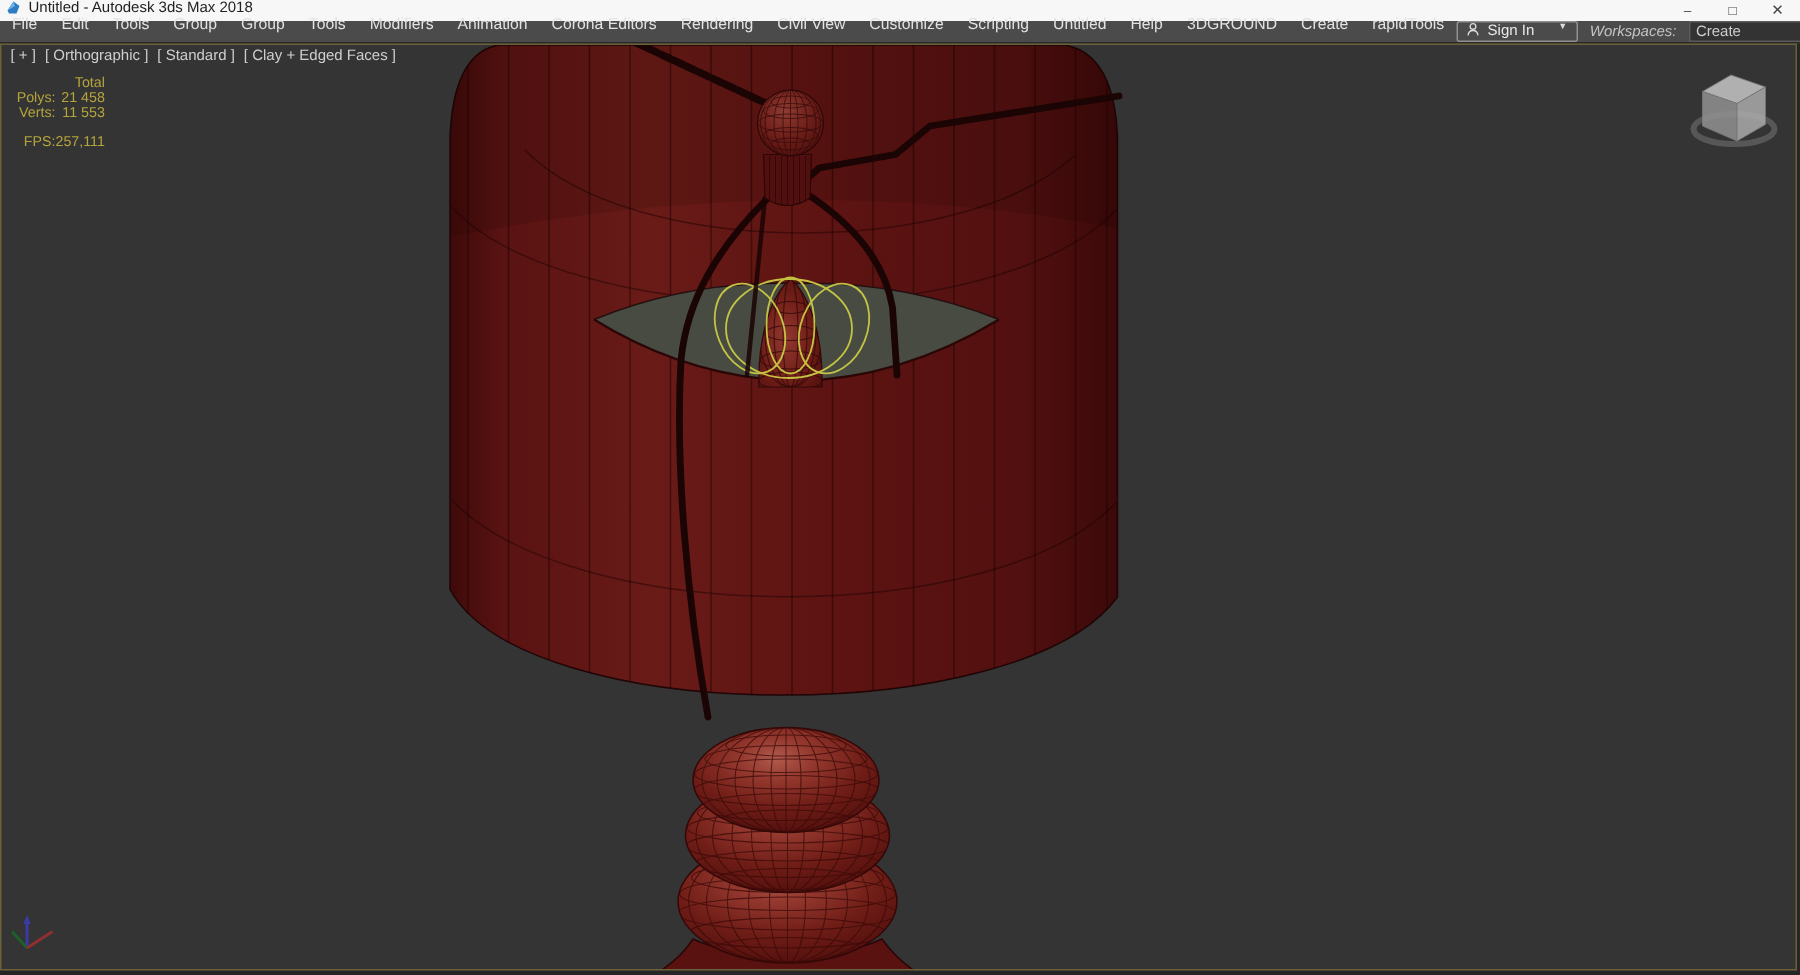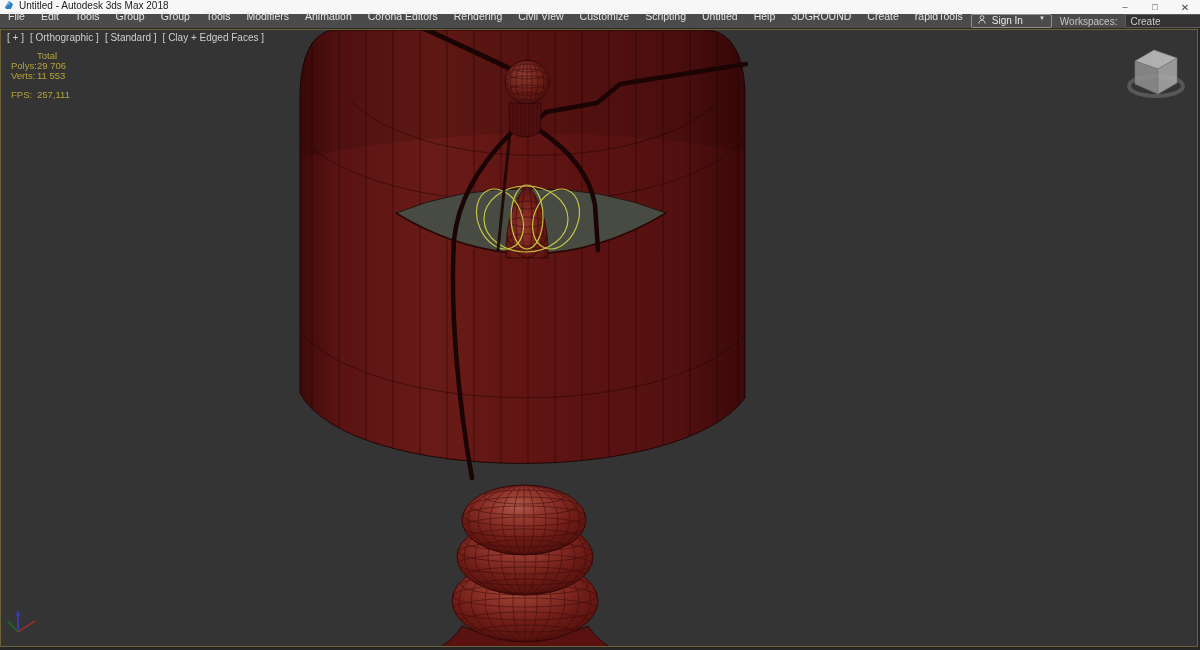--- a/index.html
+++ b/index.html
@@ -33,21 +33,21 @@
     white-space:nowrap;
   }
   .menu-item{padding:0 8px;height:25px;line-height:15px;}
   .menu-right{margin-left:auto;display:flex;align-items:center;gap:8px;padding-right:6px;}
   .signin-btn{
     display:flex;align-items:flex-start;gap:6px;
     border:1px solid #909090;border-radius:2px;
     height:12px;padding:0 6px;font-size:10px;color:#e8e8e8;
   }
   .signin-caret{font-size:6px;margin-left:10px;color:#ddd;}
-  .workspaces-label{font-size:10px;color:#c3c3c3;}
+  .workspaces-label{font-size:10px;color:#c3c3c3;font-style:italic;}
   .workspace-select{
     width:76px;height:12px;background:#333333;border:1px solid #5a5a5a;
     display:flex;align-items:center;justify-content:space-between;
     font-size:10px;color:#cccccc;padding:0 4px;
   }
   
   .viewport{
     position:absolute;top:29px;left:0;right:2px;bottom:3px;
     background:var(--viewport-bg,#343434);
     border:1px solid var(--viewport-border,#6b6139);
@@ -56,21 +56,21 @@
   .scene{position:absolute;left:-1px;top:-30px;width:1200px;height:650px;}
   .vp-label{
     position:absolute;left:6px;top:2px;
     font-size:10px;color:var(--label-gray,#cfcfcf);
     display:flex;gap:6px;z-index:5;
   }
   .stats{
     position:absolute;left:10px;top:21px;z-index:5;
     font-size:9.5px;line-height:10px;
     color:var(--stats-yellow,#b4a43c);
-    display:grid;grid-template-columns:26px auto;column-gap:0;
+    display:grid;grid-template-columns:26px auto;column-gap:0;text-align:right;
   }
   .stats .spacer{height:9px;grid-column:1 / span 2;}
   .hud{position:absolute;z-index:4;}
   #viewcube{right:6px;top:8px;width:70px;height:70px;}
   #axis-gizmo{left:4px;bottom:6px;width:44px;height:36px;}
 </style>
 </head>
 <body>
 
 <div class="titlebar">
@@ -324,21 +324,21 @@
     <span>[ + ]</span>
     <span>[ Orthographic ]</span>
     <span>[ Standard ]</span>
     <span>[ Clay + Edged Faces ]</span>
   </div>
 
   <div class="stats">
     <span></span>
       <span>Total</span>
     <span>Polys:</span>
-    <span>29 706</span>
+    <span>21 458</span>
     <span>Verts:</span>
     <span>11 553</span>
     <span class="spacer"></span>
     <span>FPS:</span>
     <span>257,111</span>
   </div>
 
   <svg id="viewcube" class="hud" viewBox="0 0 70 70">
     <ellipse cx="35" cy="48" rx="27" ry="10" fill="none" stroke="#9a9a9a" stroke-width="4" opacity="0.35"></ellipse>
     <g opacity="0.88" stroke="#7f7f7f" stroke-width="0.6">

